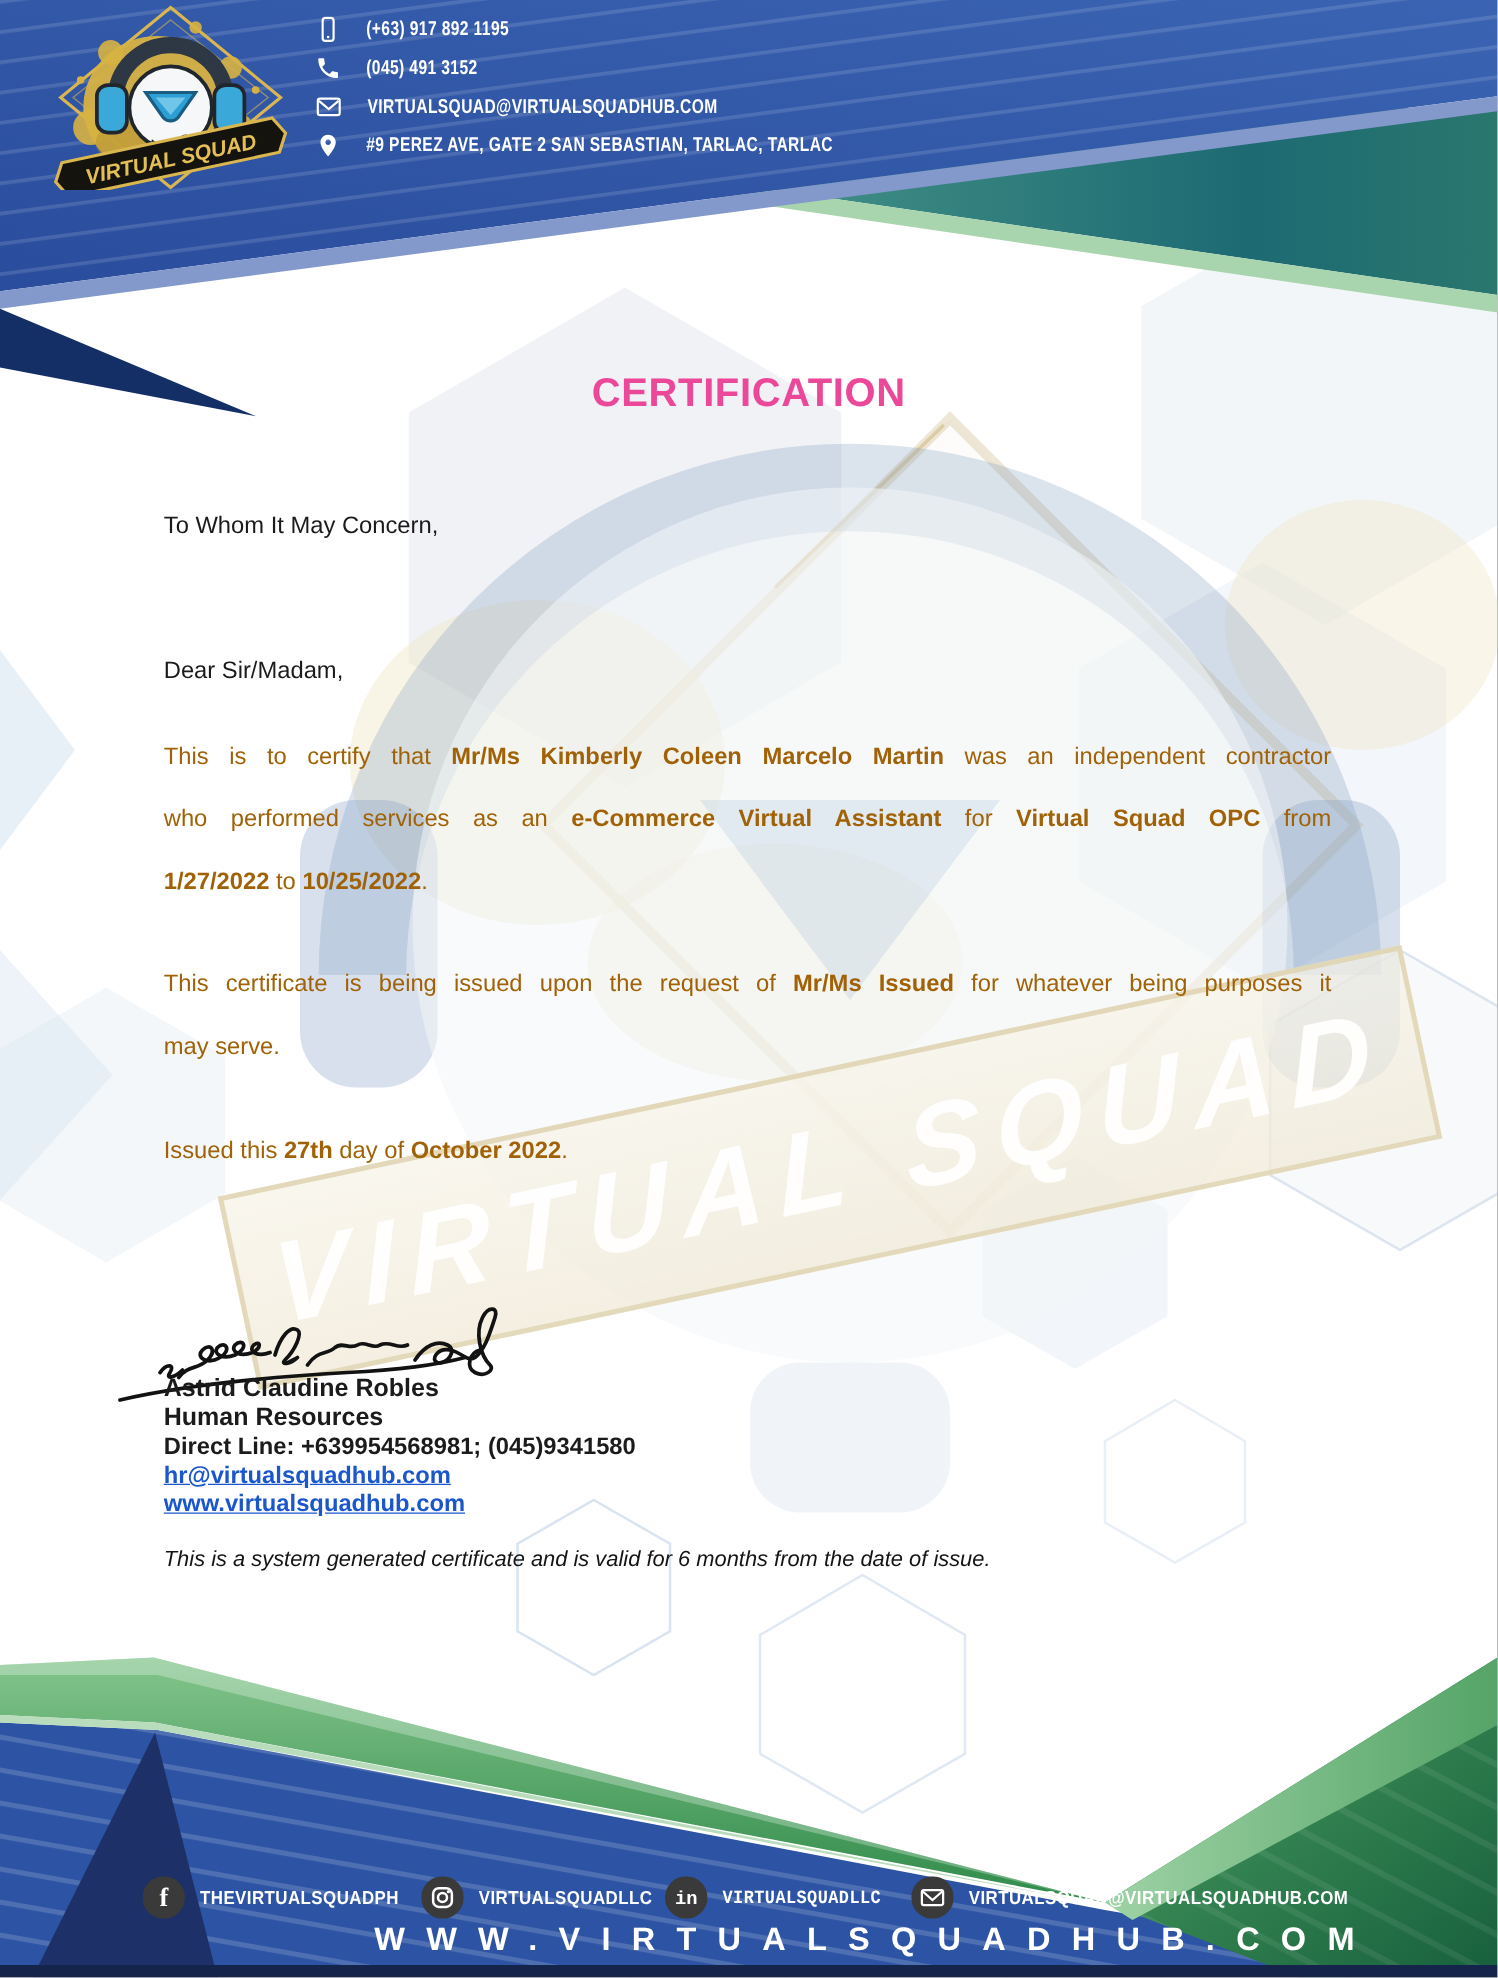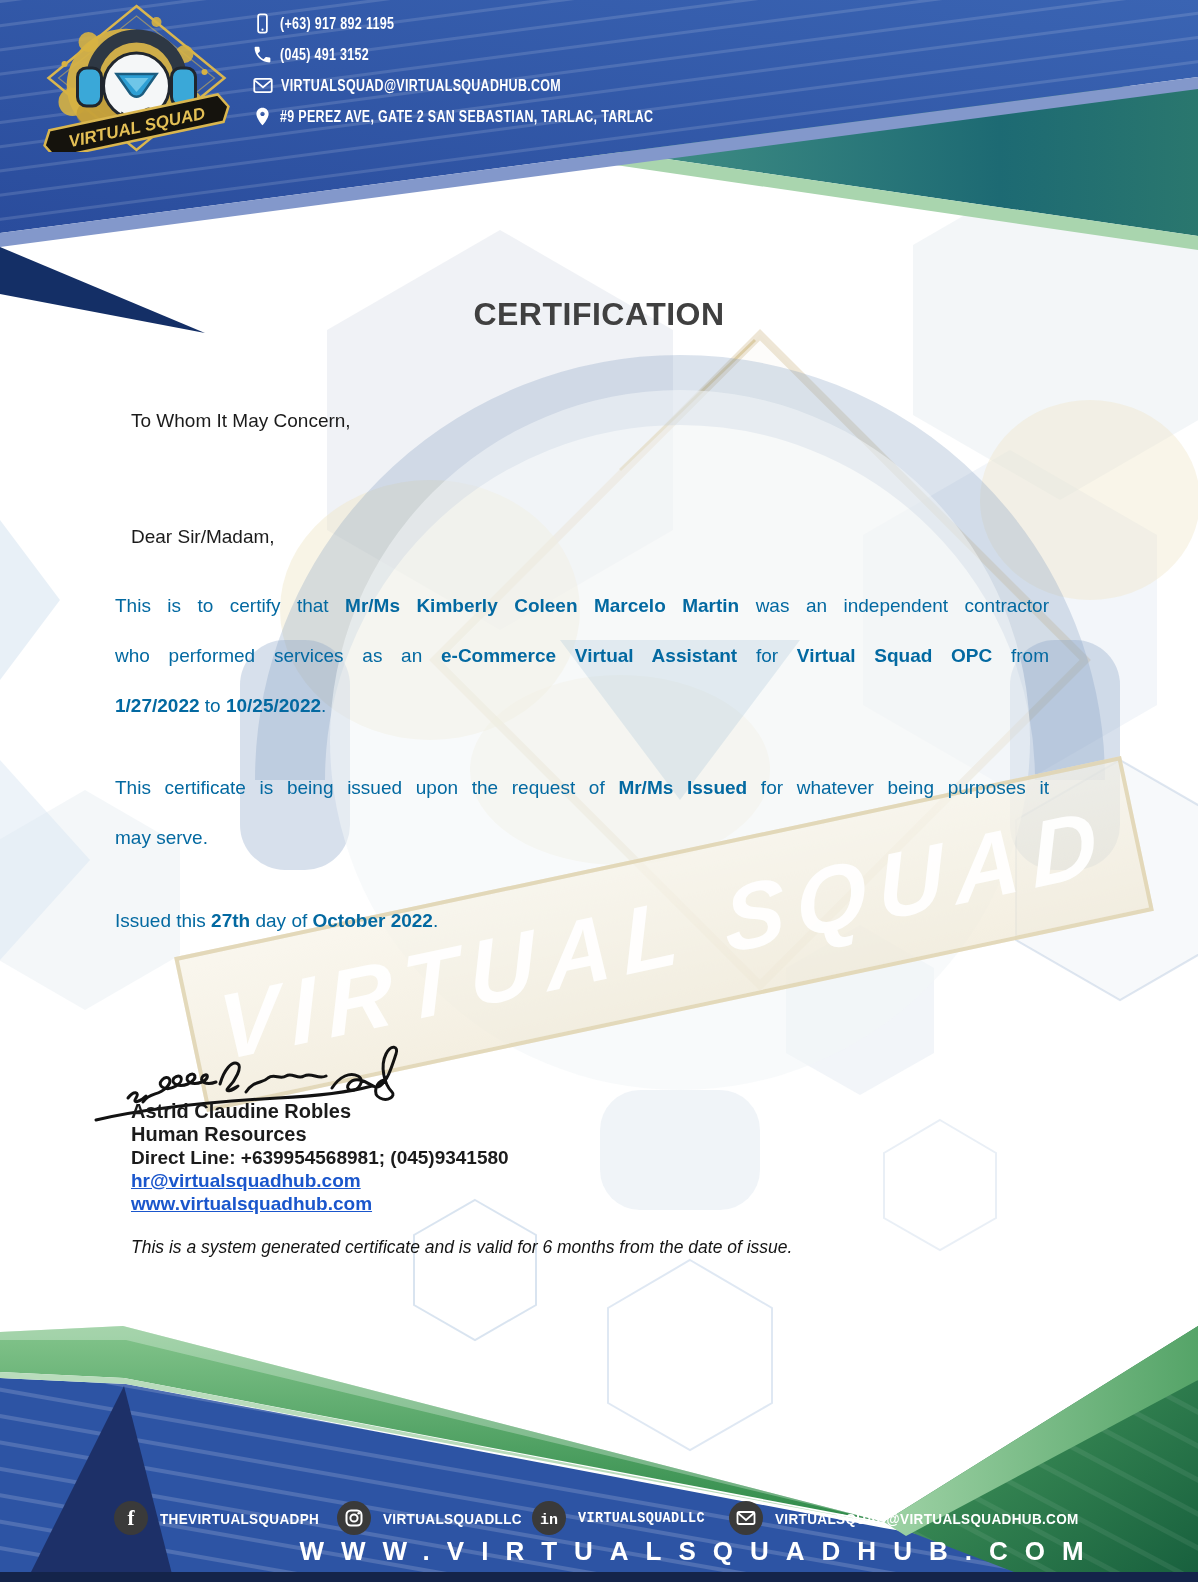--- a/index.html
+++ b/index.html
@@ -6,35 +6,35 @@
   .page{position:relative;width:1198px;height:1582px;background:#ffffff;overflow:hidden;
         font-family:"Liberation Sans",sans-serif;margin:0 auto;}
   svg{display:block}
   
   .wm-layer{position:absolute;inset:0;z-index:1;}
   .decor{position:absolute;left:0;width:1198px;z-index:2;}
   .content{position:absolute;inset:0;z-index:3;}
   
   .hdr-logo{position:absolute;left:34px;top:2px;z-index:4;}
   .contact-list{position:absolute;left:252px;top:13px;z-index:4;display:flex;flex-direction:column;gap:10px;}
-  .contact-row{display:flex;align-items:center;height:21px;gap:7px;}
+  .contact-row{display:flex;align-items:center;height:21px;gap:20px;}
   .contact-row .txt{color:#fff;font-weight:700;font-size:16px;letter-spacing:.4px;white-space:nowrap;
                     transform:scaleX(.78);transform-origin:0 50%;}
   
   .wm-banner{position:absolute;left:180px;top:855px;width:960px;height:150px;
              transform:rotate(-12deg);display:flex;align-items:center;justify-content:center;
              background:linear-gradient(rgba(247,243,231,.72),rgba(240,233,214,.72));
              border:4px solid rgba(223,211,178,.85);}
   .wm-banner span{font-size:92px;font-weight:700;font-style:italic;letter-spacing:12px;
                   color:rgba(255,255,255,.92);transform:skewX(-8deg);white-space:nowrap;}
   
   .title{position:absolute;left:0;top:296px;width:1198px;text-align:center;
-         font-size:32px;font-weight:700;color:#404040;letter-spacing:.5px;}
+         font-size:32px;font-weight:700;color:#ec4899;letter-spacing:.5px;}
   .single{position:absolute;left:131px;font-size:19px;color:#1b1b1b;line-height:24px;}
-  .p{position:absolute;left:115px;width:934px;font-size:19px;color:#0369a1;}
+  .p{position:absolute;left:131px;width:934px;font-size:19px;color:#a16207;}
   .p .line{line-height:50px;}
   .jfy{text-align:justify;text-align-last:justify;}
   .b{font-weight:700;text-align:center;}
   .sig-svg{position:absolute;left:88px;top:1036px;}
   .sig-block{position:absolute;left:131px;top:1100px;font-size:19px;color:#1b1b1b;}
   .sig-block .nm{font-size:20px;font-weight:700;line-height:23px;}
   .sig-block .rl{font-size:20px;font-weight:700;line-height:23px;}
   .sig-block .ln{line-height:23px;font-weight:bold;}
   .lnk{color:#1a56cc;text-decoration:underline;cursor:pointer;}
   .note{position:absolute;left:131px;top:1237px;font-size:17.5px;font-style:italic;color:#141414;}

